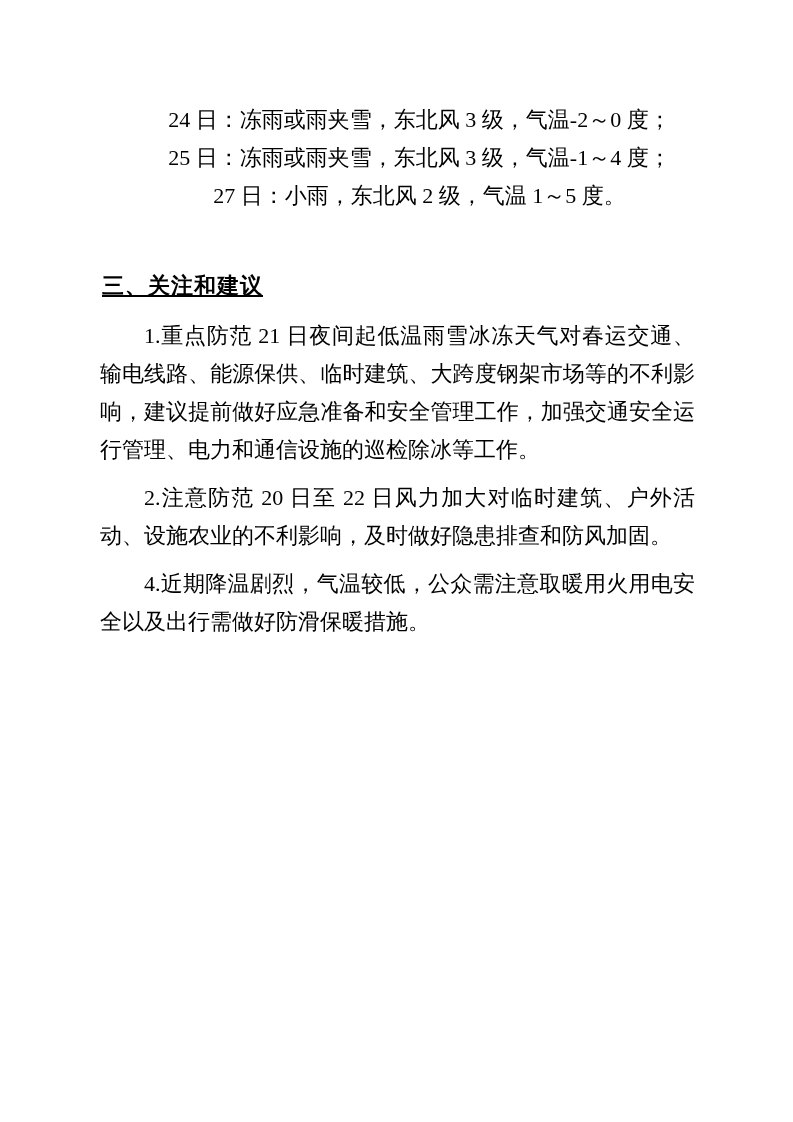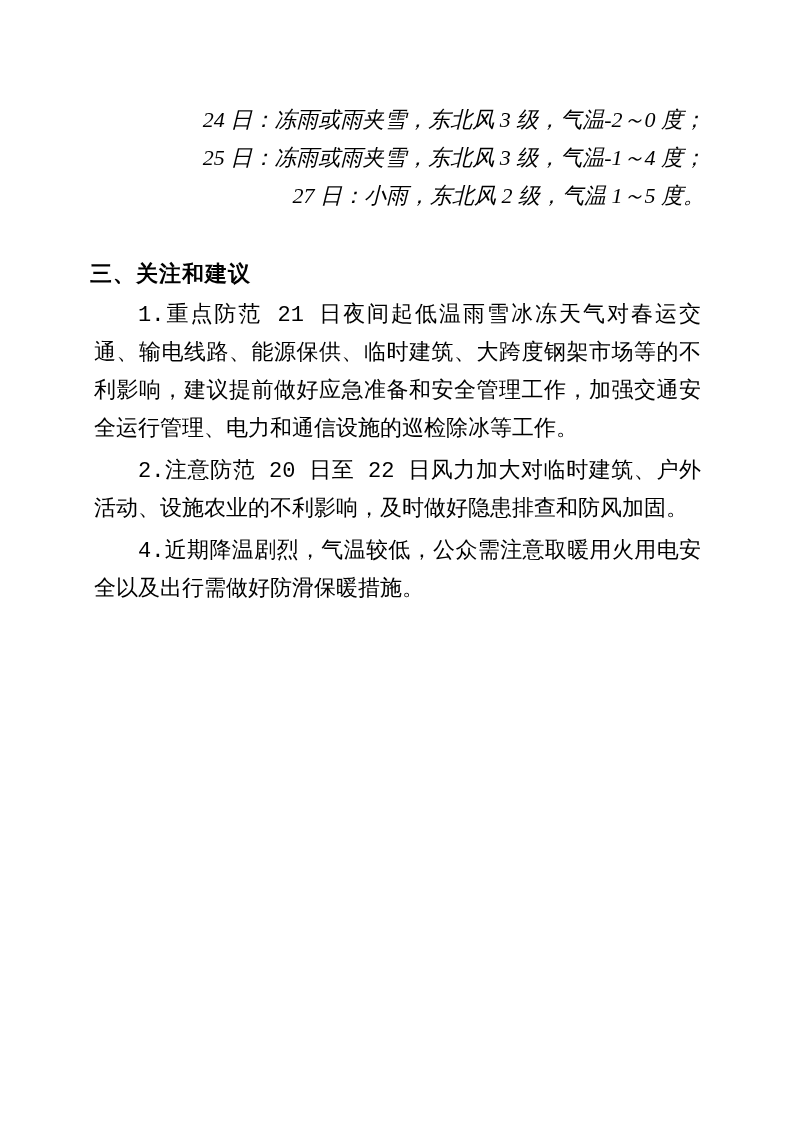--- a/index.html
+++ b/index.html
@@ -19,41 +19,40 @@
     font-family: "Liberation Serif", "DejaVu Serif", serif;
     font-size: 22px;
     overflow: hidden;
   }
   .forecast-block {
     margin: 0;
   }
   .forecast-line {
     line-height: 38px;
     text-indent: 2em;
-    text-align: right;
+    text-align: center;
     white-space: nowrap;
-    font-style: italic;
   }
   .section-gap {
     height: 40px;
   }
   .section-heading {
     font-family: "Liberation Sans", "DejaVu Sans", sans-serif;
     font-weight: 700;
     font-size: 22px;
     line-height: 38px;
-    margin: 0;
+    margin: 12px;
     letter-spacing: 1px;
+    text-decoration: underline;
   }
   .advice-paragraph {
-    margin: 4px;
+    margin: 10px;
     line-height: 38px;
     text-indent: 2em;
     text-align: justify;
-    font-family: Liberation Mono, monospace;
   }
 </style>
 </head>
 <body>
 
 <div class="page">
 
   <div class="forecast-block">
     <div class="forecast-line">24 日：冻雨或雨夹雪，东北风 3 级，气温-2～0 度；</div>
     <div class="forecast-line">25 日：冻雨或雨夹雪，东北风 3 级，气温-1～4 度；</div>

